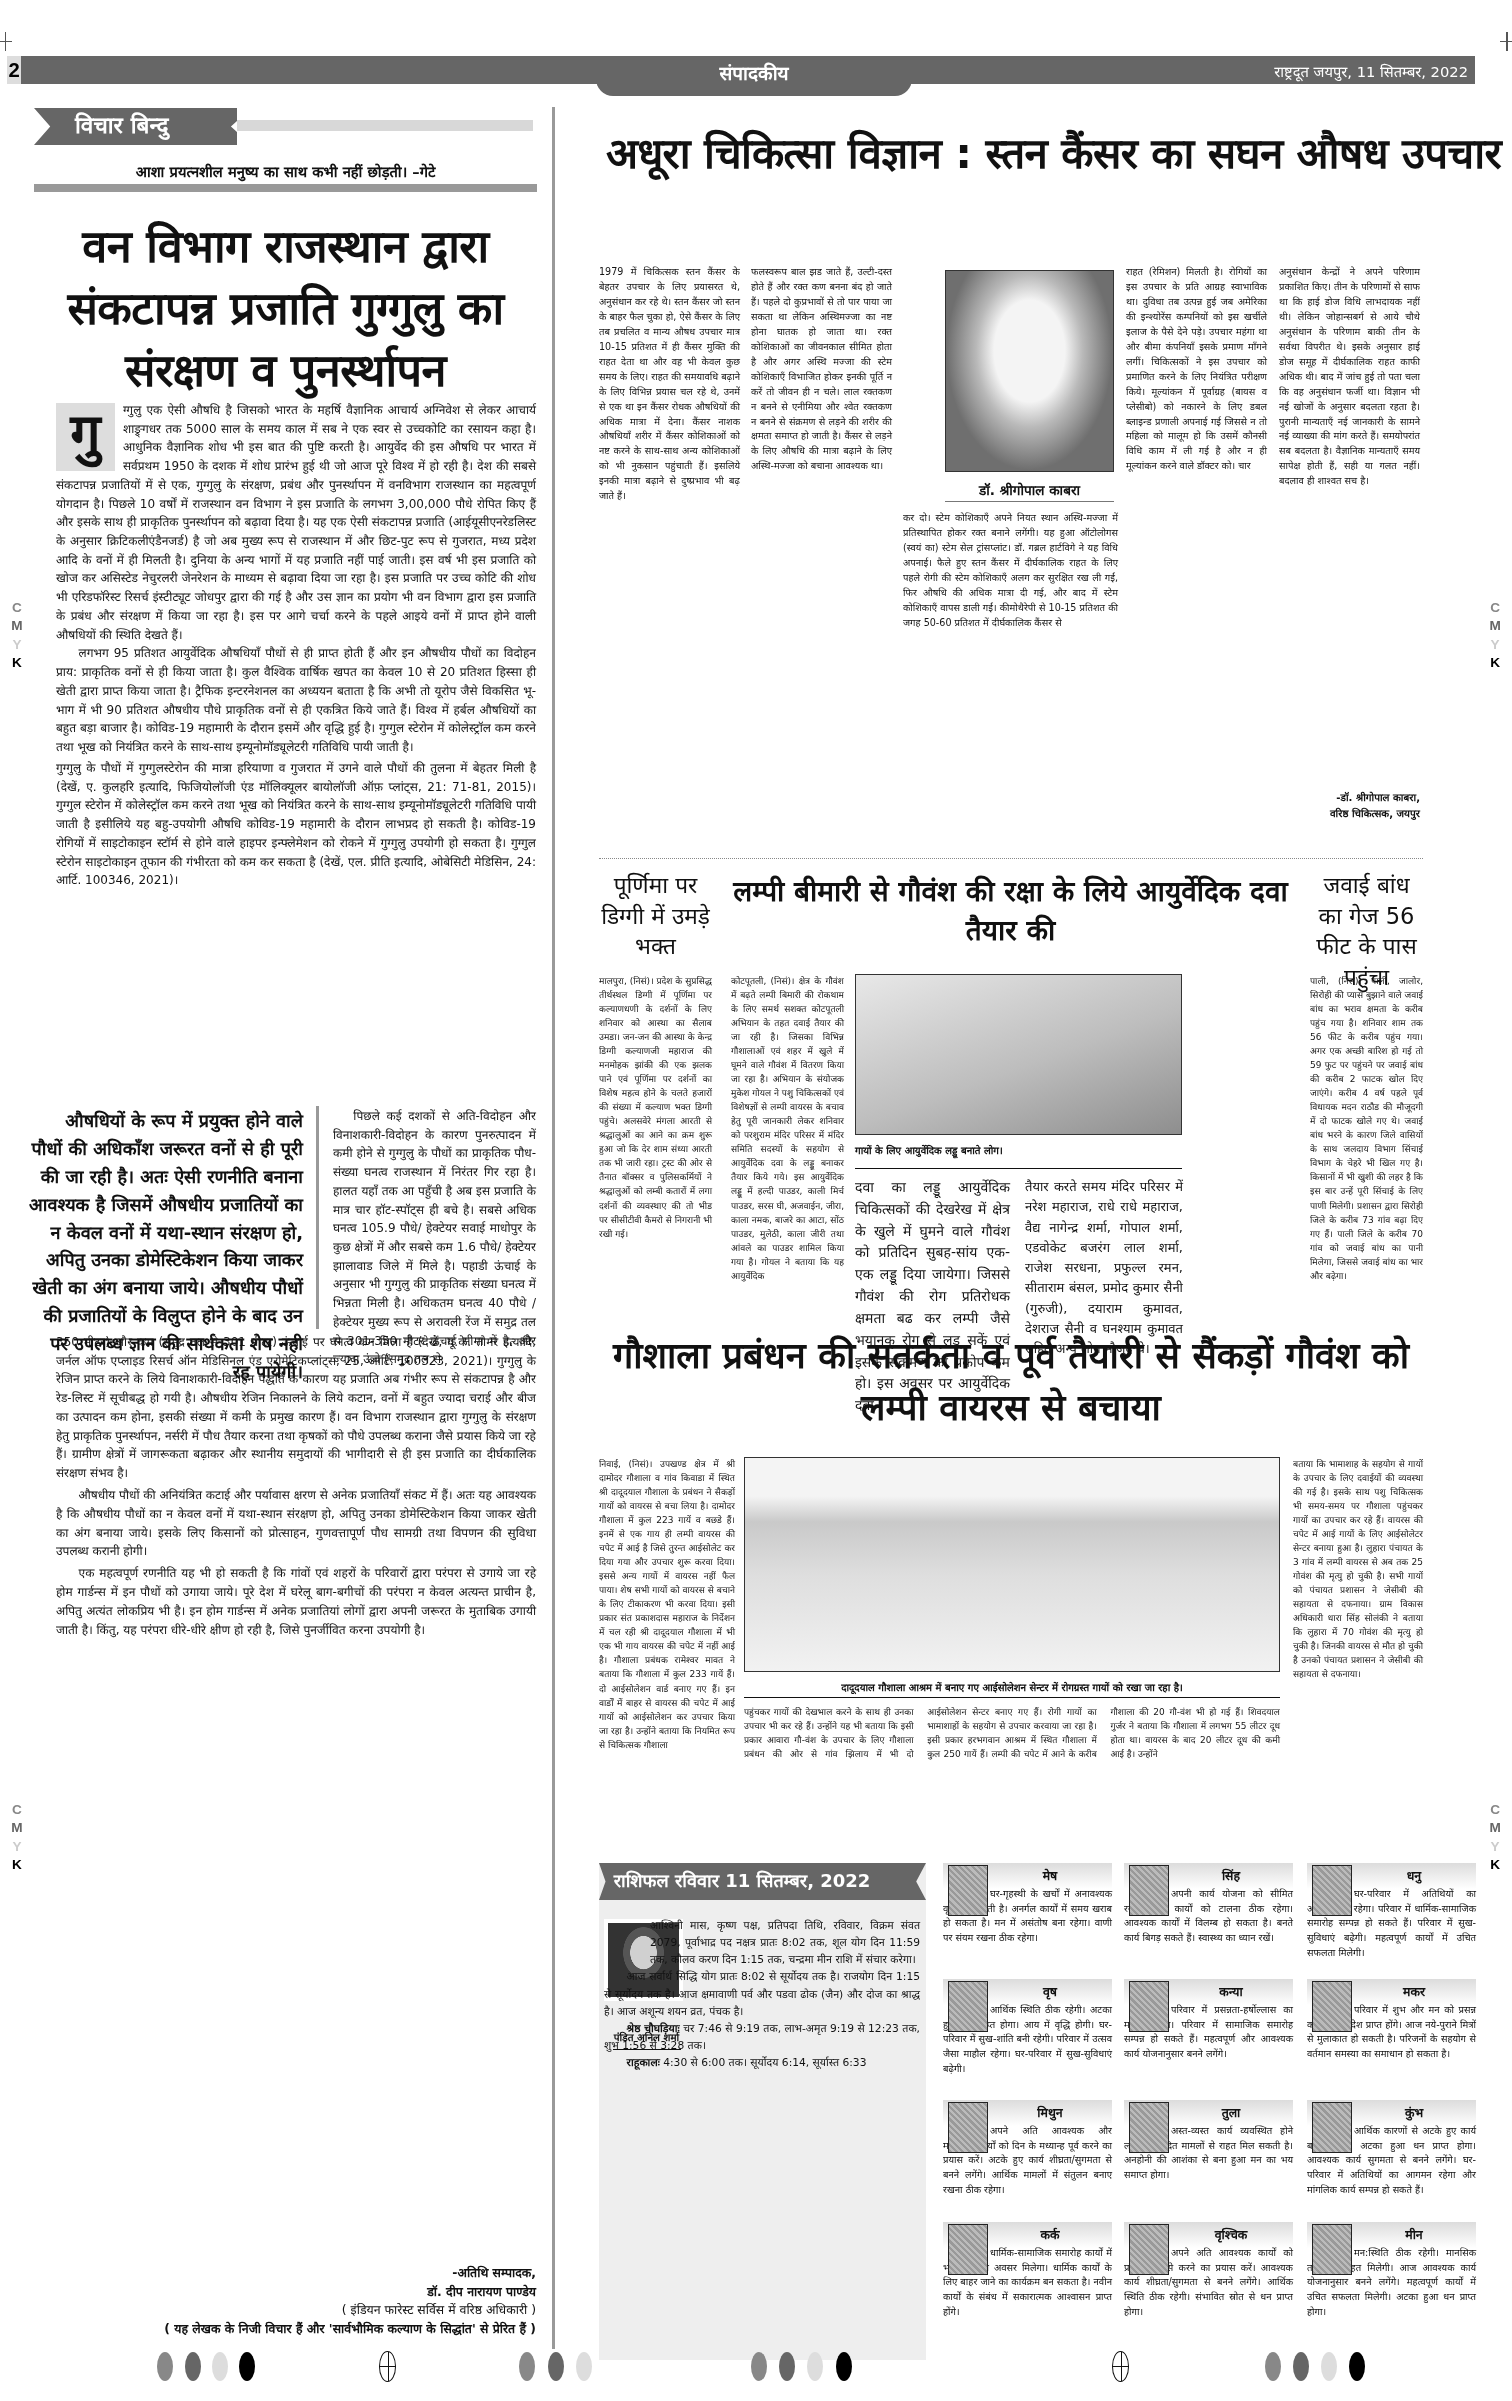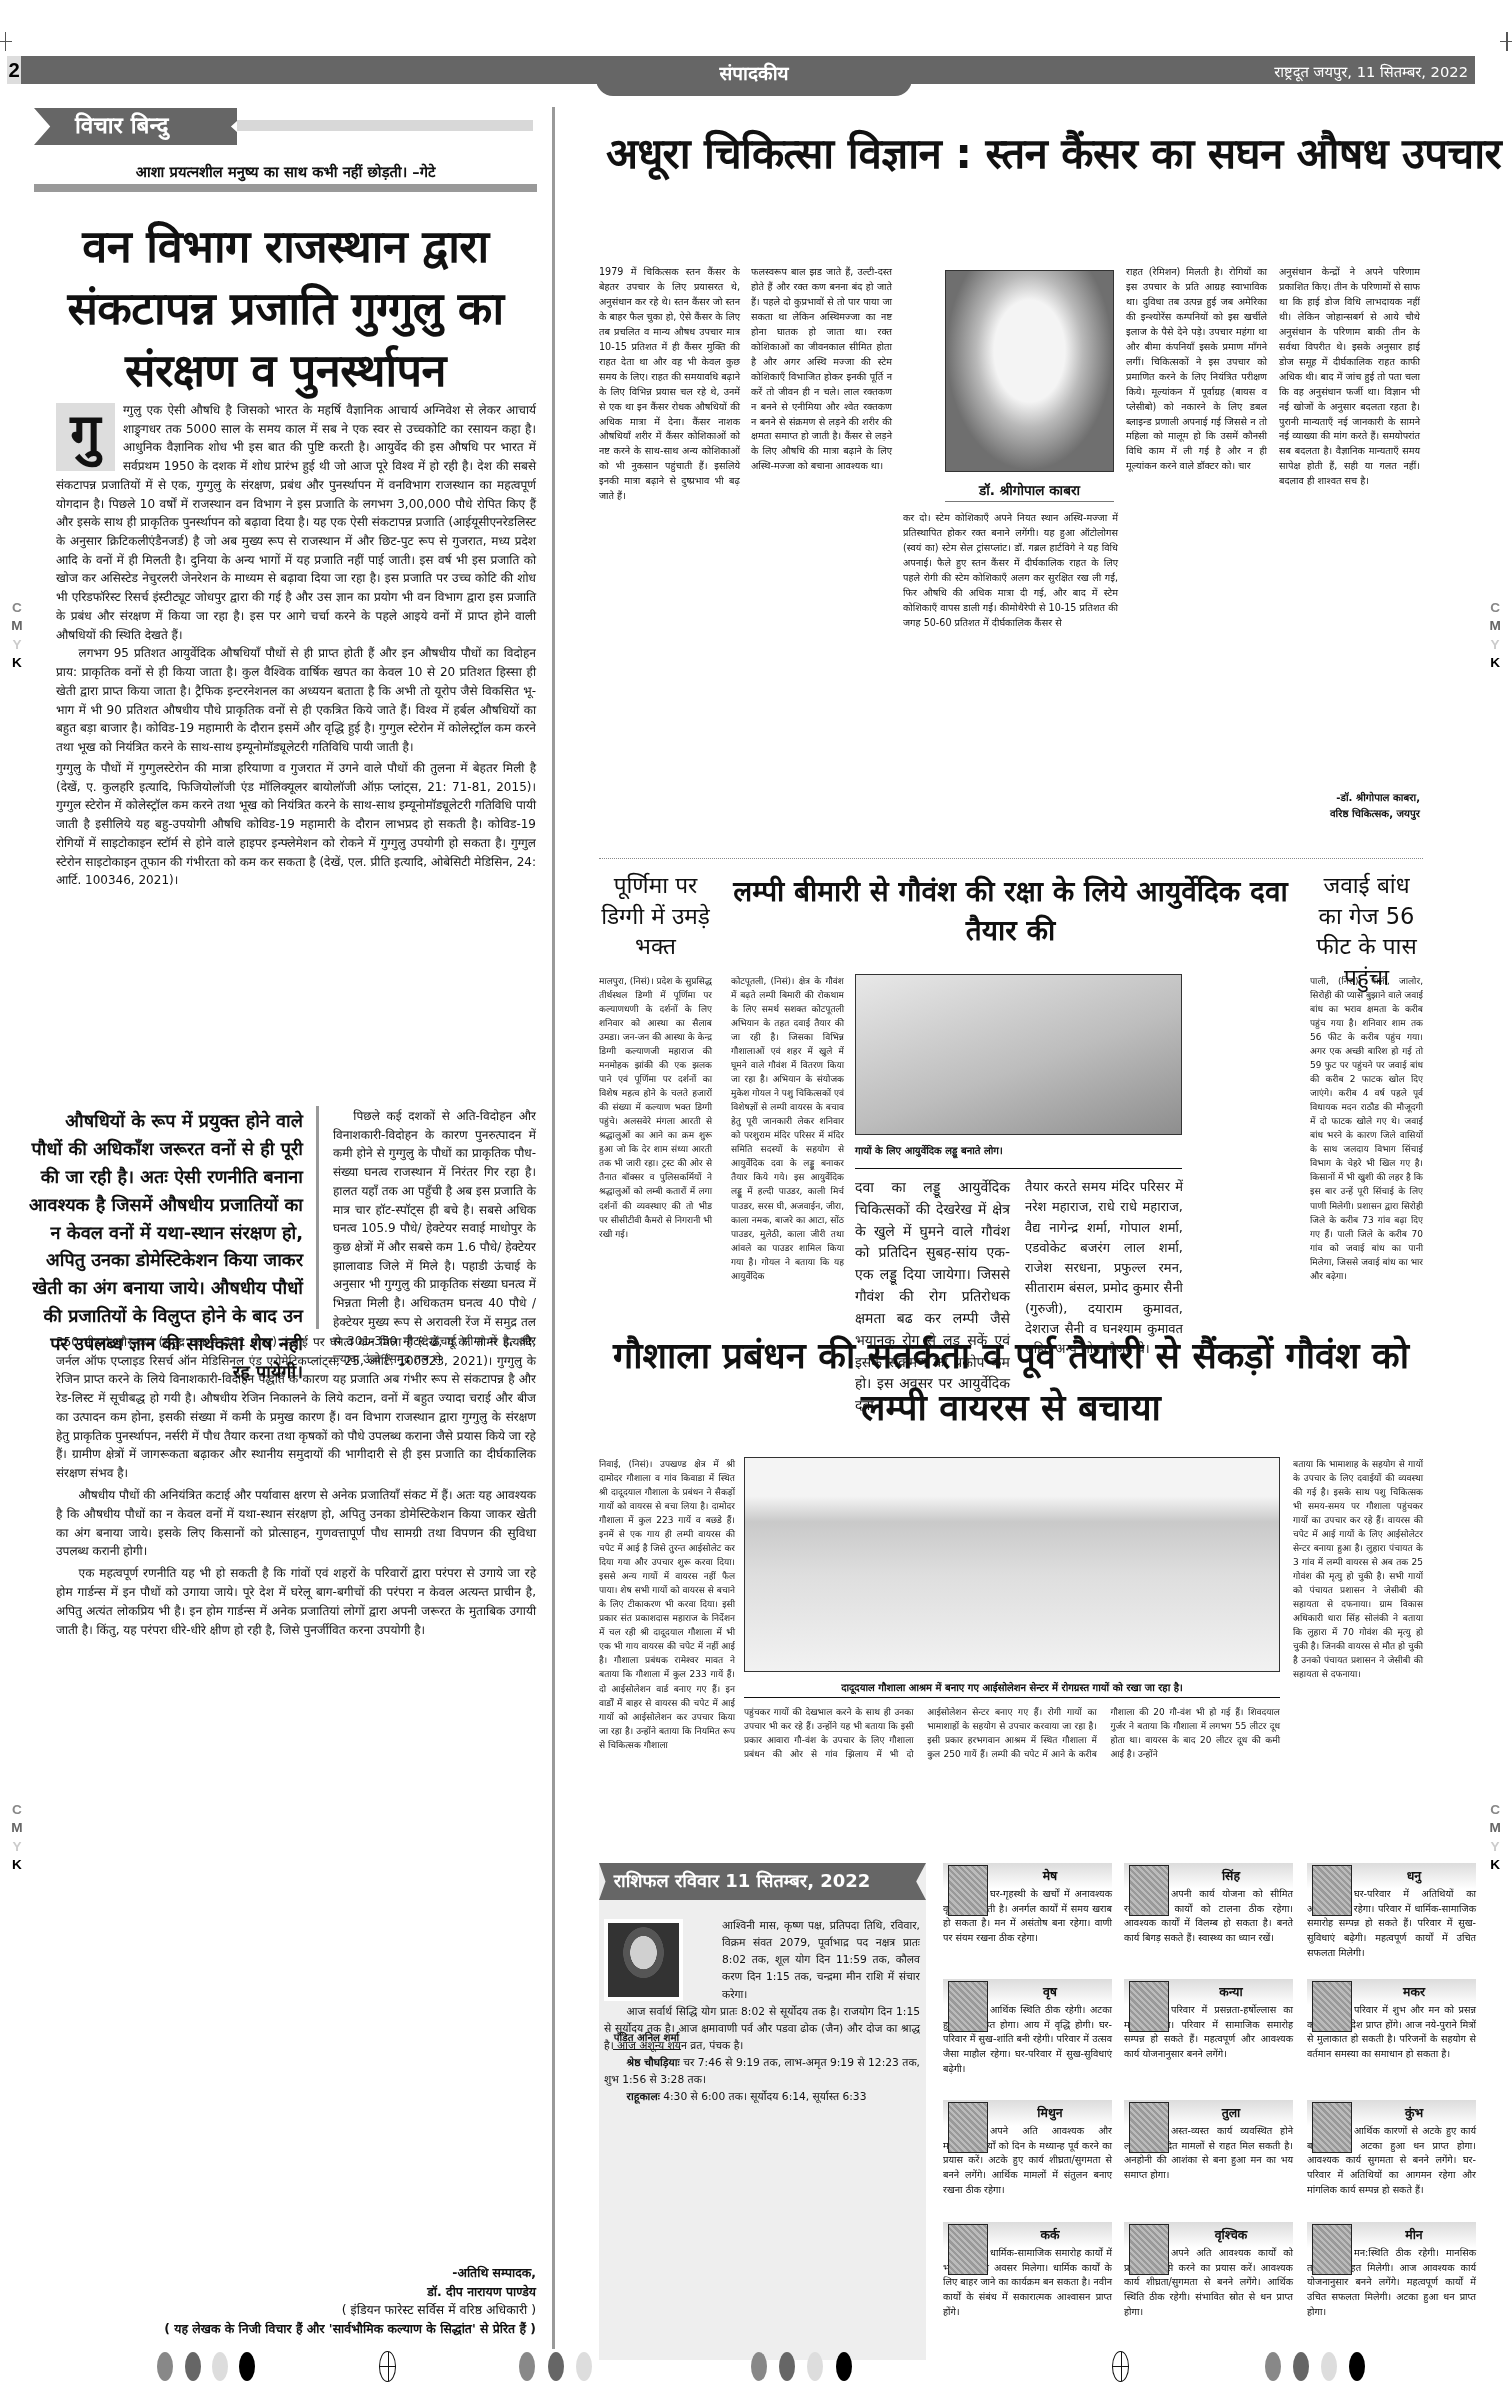--- a/index.html
+++ b/index.html
@@ -165,21 +165,21 @@
 <p class="abs body-sm" style="left:744px;top:1705px;width:536px;font-size:9px;column-count:3;column-gap:13.6px;">पहुंचकर गायों की देखभाल करने के साथ ही उनका उपचार भी कर रहे हैं। उन्होंने यह भी बताया कि इसी प्रकार आवारा गौ-वंश के उपचार के लिए गौशाला प्रबंधन की ओर से गांव झिलाय में भी दो आईसोलेशन सेन्टर बनाए गए हैं। रोगी गायों का भामाशाहों के सहयोग से उपचार करवाया जा रहा है। इसी प्रकार हरभगवान आश्रम में स्थित गौशाला में कुल 250 गायें हैं। लम्पी की चपेट में आने के करीब गौशाला की 20 गौ-वंश भी हो गई हैं। शिवदयाल गुर्जर ने बताया कि गौशाला में लगभग 55 लीटर दूध होता था। वायरस के बाद 20 लीटर दूध की कमी आई है। उन्होंने</p>
 <p class="abs body-sm" style="left:1293px;top:1457px;width:130px;font-size:9px;">बताया कि भामाशाह के सहयोग से गायों के उपचार के लिए दवाईयों की व्यवस्था की गई है। इसके साथ पशु चिकित्सक भी समय-समय पर गौशाला पहुंचकर गायों का उपचार कर रहे हैं। वायरस की चपेट में आई गायों के लिए आईसोलेटर सेन्टर बनाया हुआ है। लुहारा पंचायत के 3 गांव में लम्पी वायरस से अब तक 25 गोवंश की मृत्यु हो चुकी है। सभी गायों को पंचायत प्रशासन ने जेसीबी की सहायता से दफनाया। ग्राम विकास अधिकारी धारा सिंह सोलंकी ने बताया कि लुहारा में 70 गोवंश की मृत्यु हो चुकी है। जिनकी वायरस से मौत हो चुकी है उनको पंचायत प्रशासन ने जेसीबी की सहायता से दफनाया।</p>
 
 <div class="abs rashi-box"></div>
 <div class="abs rashi-tab">राशिफल रविवार 11 सितम्बर, 2022</div>
 <div class="abs astro-photo" style="left:604px;top:1919px;width:79px;height:82px;"></div>
 <div class="abs" style="left:604px;top:2030px;width:85px;text-align:center;font:bold 10.2px 'DejaVu Sans',sans-serif;">पंडित अनिल शर्मा</div>
 <div class="abs" style="left:613px;top:2049px;width:68px;height:1.1px;background:#111;"></div>
 
 <div class="abs rashi-text" style="left:604px;top:1917px;width:316px;font-size:10.7px;">
-  <div style="padding-left:118px;">आश्विनी मास, कृष्ण पक्ष, प्रतिपदा तिथि, रविवार, विक्रम संवत 2079, पूर्वाभाद्र पद नक्षत्र प्रातः 8:02 तक, शूल योग दिन 11:59 तक, कौलव करण दिन 1:15 तक, चन्द्रमा मीन राशि में संचार करेगा।</div>
+  <div style="padding-left:46px;">आश्विनी मास, कृष्ण पक्ष, प्रतिपदा तिथि, रविवार, विक्रम संवत 2079, पूर्वाभाद्र पद नक्षत्र प्रातः 8:02 तक, शूल योग दिन 11:59 तक, कौलव करण दिन 1:15 तक, चन्द्रमा मीन राशि में संचार करेगा।</div>
   <div style="text-indent:22.6px;">आज सर्वार्थ सिद्धि योग प्रातः 8:02 से सूर्योदय तक है। राजयोग दिन 1:15 से सूर्योदय तक है। आज क्षमावाणी पर्व और पडवा ढोक (जैन) और दोज का श्राद्ध है। आज अशून्य शयन व्रत, पंचक है।</div>
   <div style="text-indent:22.6px;"><b>श्रेष्ठ चौघड़ियाः</b> <span>चर 7:46 से 9:19 तक, लाभ-अमृत 9:19 से 12:23 तक, शुभ 1:56 से 3:28 तक।</span></div>
   <div style="text-indent:22.6px;"><b>राहूकालः</b> <span>4:30 से 6:00 तक। सूर्योदय 6:14, सूर्यास्त 6:33</span></div>
 </div>
 
 <div class="sign" style="left:943px;top:1863px;">
   <div class="sign-img"></div>
   <div class="sign-head">मेष</div>
   <p class="sign-text" style="padding-left:0;text-indent:47px;">घर-गृहस्थी के खर्चों में अनावश्यक वृद्धि हो सकती है। अनर्गल कार्यों में समय खराब हो सकता है। मन में असंतोष बना रहेगा। वाणी पर संयम रखना ठीक रहेगा।</p>
 </div>

